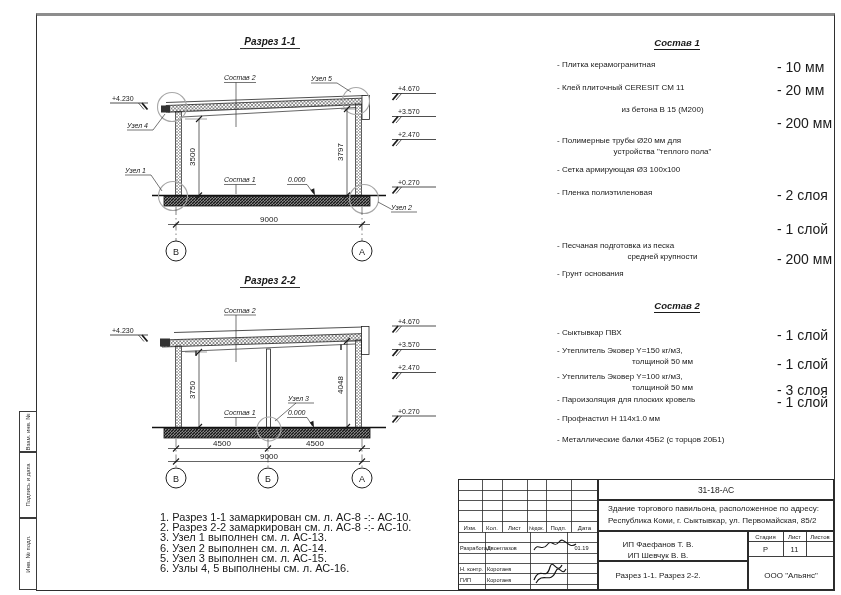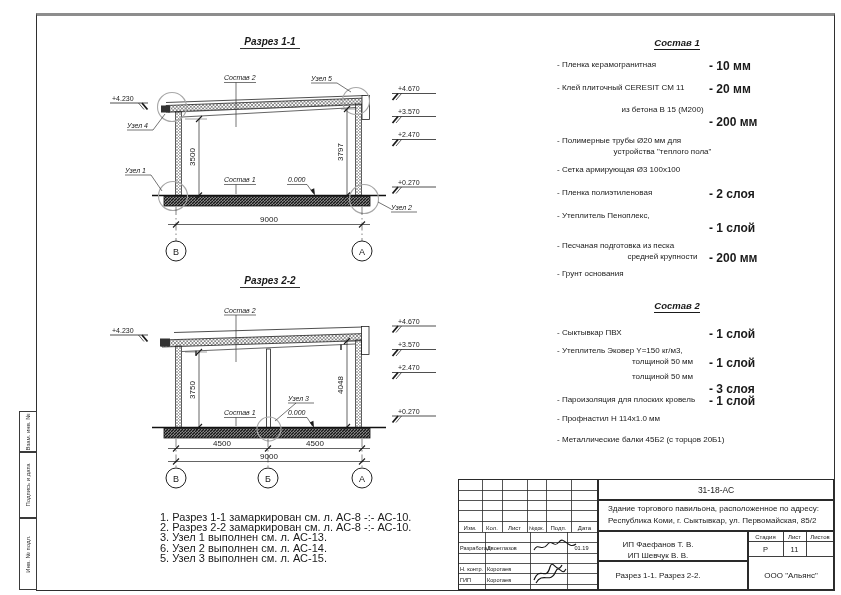--- a/index.html
+++ b/index.html
@@ -9,21 +9,21 @@
          box-sizing:border-box;border:1.5px solid #2f2f2f;border-top:3px solid #8d8d8d;}
   .sidecell{position:absolute;left:19px;width:18px;box-sizing:border-box;
             border:1px solid #3a3a3a;background:#fff;display:flex;
             align-items:center;justify-content:center;}
   .sidecell span{transform:rotate(-90deg);white-space:nowrap;font-size:6px;color:#333;}
   .ltitle{position:absolute;left:557px;width:240px;text-align:center;
           font-size:9.5px;font-style:italic;font-weight:bold;}
   .ltitle span{border-bottom:1px solid #1a1a1a;padding-bottom:1px;}
   .li{position:absolute;left:557px;width:205px;font-size:8px;line-height:11px;white-space:nowrap;}
   .li .ind{padding-left:6px;text-align:center;}
-  .lv{position:absolute;left:709px;font-size:12px;white-space:nowrap;font-weight:bold;}
+  .lv{position:absolute;left:777px;font-size:14px;white-space:nowrap;}
   .notes{position:absolute;left:160px;top:512px;width:270px;font-size:11px;line-height:10.2px;}
   svg{position:absolute;}
   .svgt{font-family:"Liberation Sans",sans-serif;fill:#1a1a1a;}
   .ttl{font-size:10px;font-style:italic;font-weight:bold;}
   .lbl{font-size:7px;font-style:italic;}
   .dim{font-size:8px;}
   .elev{font-size:7px;}
   .ax{font-size:9px;}
   .tb6{font-size:6px;}
   .tb5{font-size:5.2px;}
@@ -302,21 +302,21 @@
       <line x1="401.5" y1="416" x2="396" y2="422.5" stroke="#1a1a1a" stroke-width="0.7"></line>
       <text class="svgt elev" x="398" y="413.5">+0.270</text>
     </g>
   </g>
 </svg>
 
 <div class="ltitle" style="top:37px;">
   <span>Состав 1</span></div>
 
 <div class="li" style="top:59px">
-    <div>- Пленка керамогранитная</div>
+    <div>- Плитка керамогранитная</div>
   </div>
 <div class="lv" style="top:59px">- 10 мм</div>
 <div class="li" style="top:82px">
     <div>- Клей плиточный CERESIT СМ 11</div>
   </div>
 <div class="lv" style="top:82px">- 20 мм</div>
 <div class="li" style="top:104px">
   <div class="ind">из бетона В 15 (М200)</div>
   </div>
 <div class="lv" style="top:115px">- 200 мм</div>
@@ -325,21 +325,20 @@
   <div class="ind">устройства "теплого пола"</div>
   </div>
 <div class="li" style="top:164px">
     <div>- Сетка армирующая Ø3 100x100</div>
   </div>
 <div class="li" style="top:187px">
     <div>- Пленка полиэтиленовая</div>
   </div>
 <div class="lv" style="top:187px">- 2 слоя</div>
 <div class="li" style="top:210px">
-  <div>- Утеплитель Пеноплекс,</div>
   </div>
 <div class="lv" style="top:221px">- 1 слой</div>
 <div class="li" style="top:240px">
   <div>- Песчаная подготовка из песка</div>
   <div class="ind">средней крупности</div>
   </div>
 <div class="lv" style="top:251px">- 200 мм</div>
 <div class="li" style="top:268px">
     <div>- Грунт основания</div>
   </div>
@@ -350,40 +349,42 @@
 <div class="li" style="top:327px">
     <div>- Сыктывкар ПВХ</div>
   </div>
 <div class="lv" style="top:327px">- 1 слой</div>
 <div class="li" style="top:345px">
   <div>- Утеплитель Эковер Y=150 кг/м3,</div>
   <div class="ind">толщиной 50 мм</div>
   </div>
 <div class="lv" style="top:356px">- 1 слой</div>
 <div class="li" style="top:371px">
+  <div>- Утеплитель Эковер Y=100 кг/м3,</div>
   <div class="ind">толщиной 50 мм</div>
   </div>
 <div class="lv" style="top:382px">- 3 слоя</div>
 <div class="li" style="top:394px">
     <div>- Пароизоляция для плоских кровель</div>
   </div>
 <div class="lv" style="top:394px">- 1 слой</div>
 <div class="li" style="top:413px">
     <div>- Профнастил Н 114x1.0 мм</div>
   </div>
 <div class="li" style="top:434px">
     <div>- Металлические балки 45Б2 (с торцов 20Б1)</div>
   </div>
 
 <div class="notes">
   <div>1. Разрез 1-1 замаркирован см. л. АС-8 -:- АС-10.</div>
   <div>2. Разрез 2-2 замаркирован см. л. АС-8 -:- АС-10.</div>
   <div>3. Узел 1 выполнен см. л. АС-13.</div>
   <div>6. Узел 2 выполнен см. л. АС-14.</div>
   <div>5. Узел 3 выполнен см. л. АС-15.</div>
+  <div>6. Узлы 4, 5 выполнены см. л. АС-16.</div>
 </div>
 
 <svg style="left:458px;top:479px;" width="376" height="111" viewBox="0 0 376 111">
   <g stroke="#2a2a2a" stroke-width="1.2" fill="none" shape-rendering="crispEdges">
     <rect x="0.6" y="0.6" width="374.8" height="109.8"></rect>
     <line x1="140" y1="0" x2="140" y2="111"></line>
 
     <g stroke-width="0.8">
       <line x1="0" y1="11" x2="140" y2="11"></line>
       <line x1="0" y1="21" x2="140" y2="21"></line>

